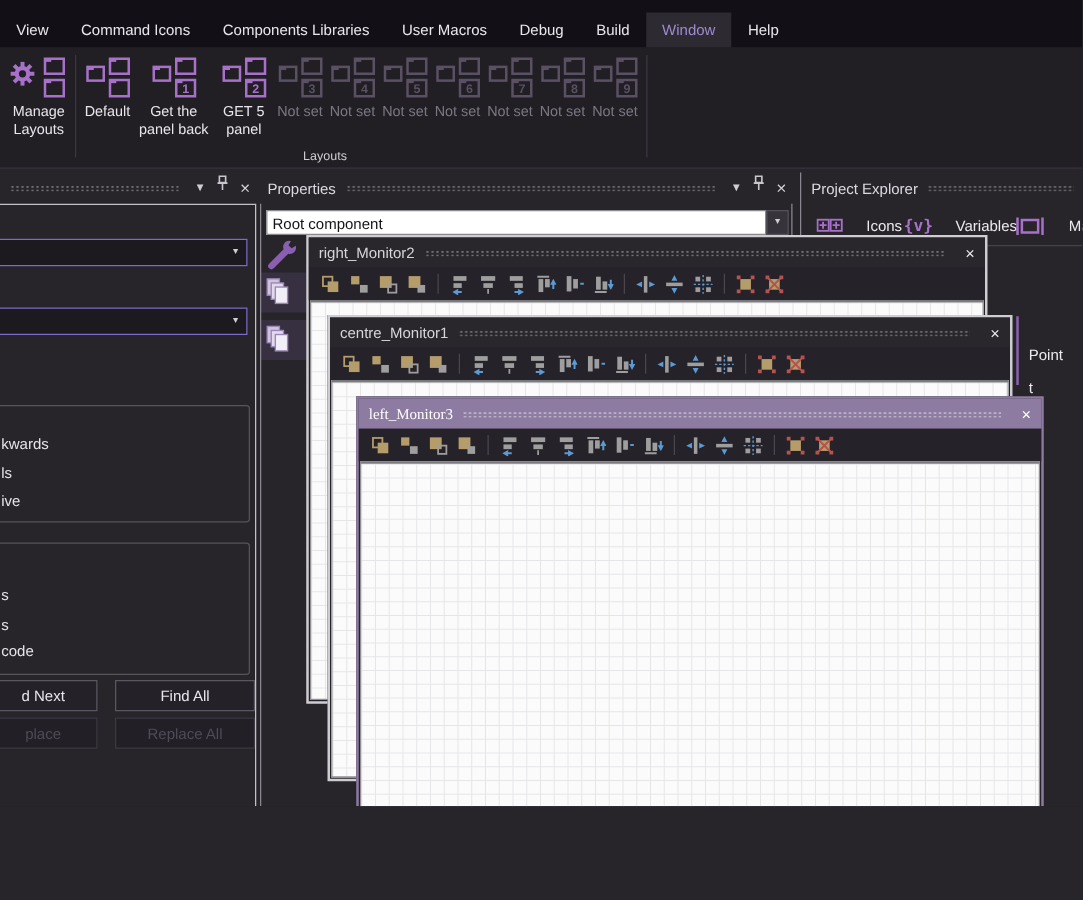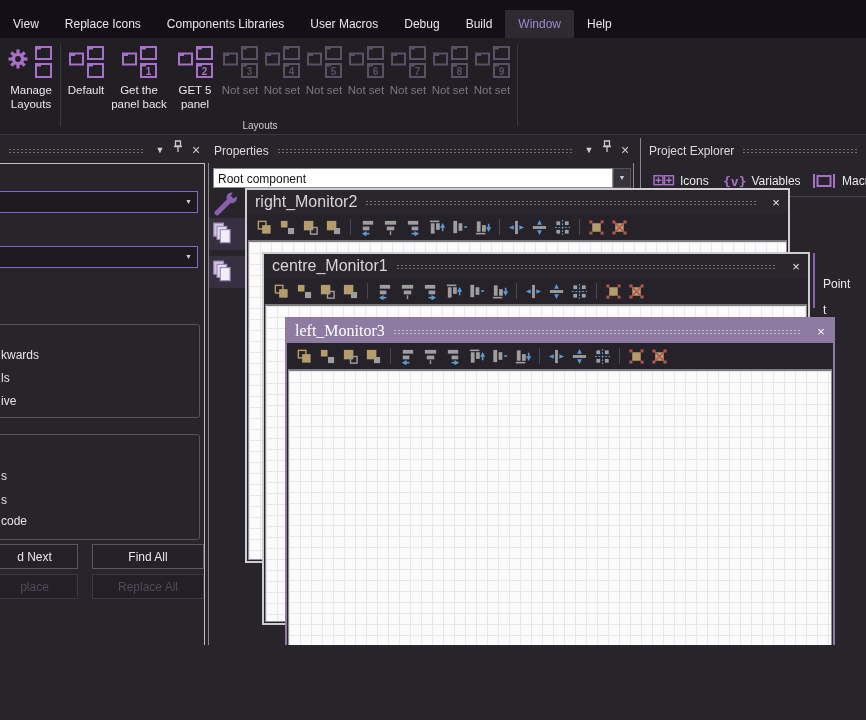--- a/index.html
+++ b/index.html
@@ -43,31 +43,31 @@
   
   .props-panel{position:absolute;left:210px;top:138px;width:424px;bottom:0;}
   .prop-combo{position:absolute;left:3px;top:30px;width:418px;height:20px;display:flex;}
   .pfield{flex:1;background:#ffffff;color:#141414;font-size:12px;line-height:20px;padding-left:4px;border:1px solid #8a8a8a;box-sizing:border-box;}
   .pbtn{width:18px;background:#36333a;border:1px solid #55515b;color:#cfcdd3;text-align:center;font-size:7px;line-height:18px;box-sizing:border-box;cursor:pointer;}
   .wrench{position:absolute;left:1px;top:52px;}
   .ptree-row{position:absolute;left:-2px;width:150px;height:32px;background:#363040;display:flex;align-items:center;padding-left:4px;box-sizing:border-box;}
   .ptree-row.r1{top:80px;} .ptree-row.r2{top:118px;}
   
   .pe-panel{position:absolute;left:640px;top:138px;width:226px;bottom:0;border-left:1px solid #8a8791;}
-  .pe-tab{position:absolute;top:30px;height:26px;display:flex;align-items:center;gap:5px;font-size:12px;color:#eceaee;cursor:pointer;justify-content:space-between;}
+  .pe-tab{position:absolute;top:30px;height:26px;display:flex;align-items:center;gap:18px;font-size:12px;color:#eceaee;cursor:pointer;justify-content:space-between;}
   .pe-underline{position:absolute;top:58px;left:0;right:0;height:1px;background:#46424c;}
   .pe-frag{position:absolute;font-size:12px;color:#eceaee;}
   .pe-vline{position:absolute;left:172px;top:115px;width:2px;height:55px;background:#8a5fb0;}
   .var-glyph{color:#a871c9;font-weight:bold;font-size:13px;font-family:"DejaVu Sans Mono",monospace;}
   
   .mdi-win{position:absolute;box-sizing:border-box;border:2px solid #cfcdd2;background:#262329;}
   .mdi-win.active{border-color:#8d7ba1;}
   .win-title{height:24px;background:#29262c;display:flex;align-items:center;}
   .mdi-win.active .win-title{background:#8d7ba1;}
-  .win-title-text{font-size:16px;color:#d8d5da;padding-left:8px;white-space:nowrap;}
+  .win-title-text{font-size:12px;color:#d8d5da;padding-left:8px;white-space:nowrap;}
   .mdi-win.active .win-title-text{color:#ffffff;font-family:Liberation Serif, serif;}
   .mdi-win.active .dots{background-image:radial-gradient(circle,rgba(255,255,255,.5) .8px,transparent 1px);}
   .win-close{width:24px;text-align:center;color:#e8e6ea;font-size:13px;cursor:pointer;}
   .mdi-win.active .win-close{color:#ffffff;}
   .mdi-toolbar{display:flex;align-items:center;height:26px;background:#252229;padding-left:6px;}
   .tico{width:21px;height:21px;display:flex;align-items:center;justify-content:center;margin:0 1px;cursor:pointer;}
   .tsep{width:1px;height:16px;background:#4a4650;margin:0 5px;}
   .win-canvas{position:absolute;left:1px;right:1px;top:50px;bottom:1px;
     background-color:#fbfbfc;
     background-image:linear-gradient(to right,#e6e6e9 1px,transparent 1px),
@@ -79,21 +79,21 @@
   .win-c{left:285px;top:317px;width:550px;height:373px;z-index:12;}
 </style>
 </head>
 <body>
 
 <div class="screen">
 
   <div class="menubar">
     <div class="menu-row">
       <div class="menu-item">View</div>
-      <div class="menu-item">Replace Icons</div>
+      <div class="menu-item">Command Icons</div>
       <div class="menu-item">Components Libraries</div>
       <div class="menu-item">User Macros</div>
       <div class="menu-item">Debug</div>
       <div class="menu-item">Build</div>
       <div class="menu-item active">Window</div>
       <div class="menu-item">Help</div>
     </div>
   </div>
 
   <div class="ribbon">

